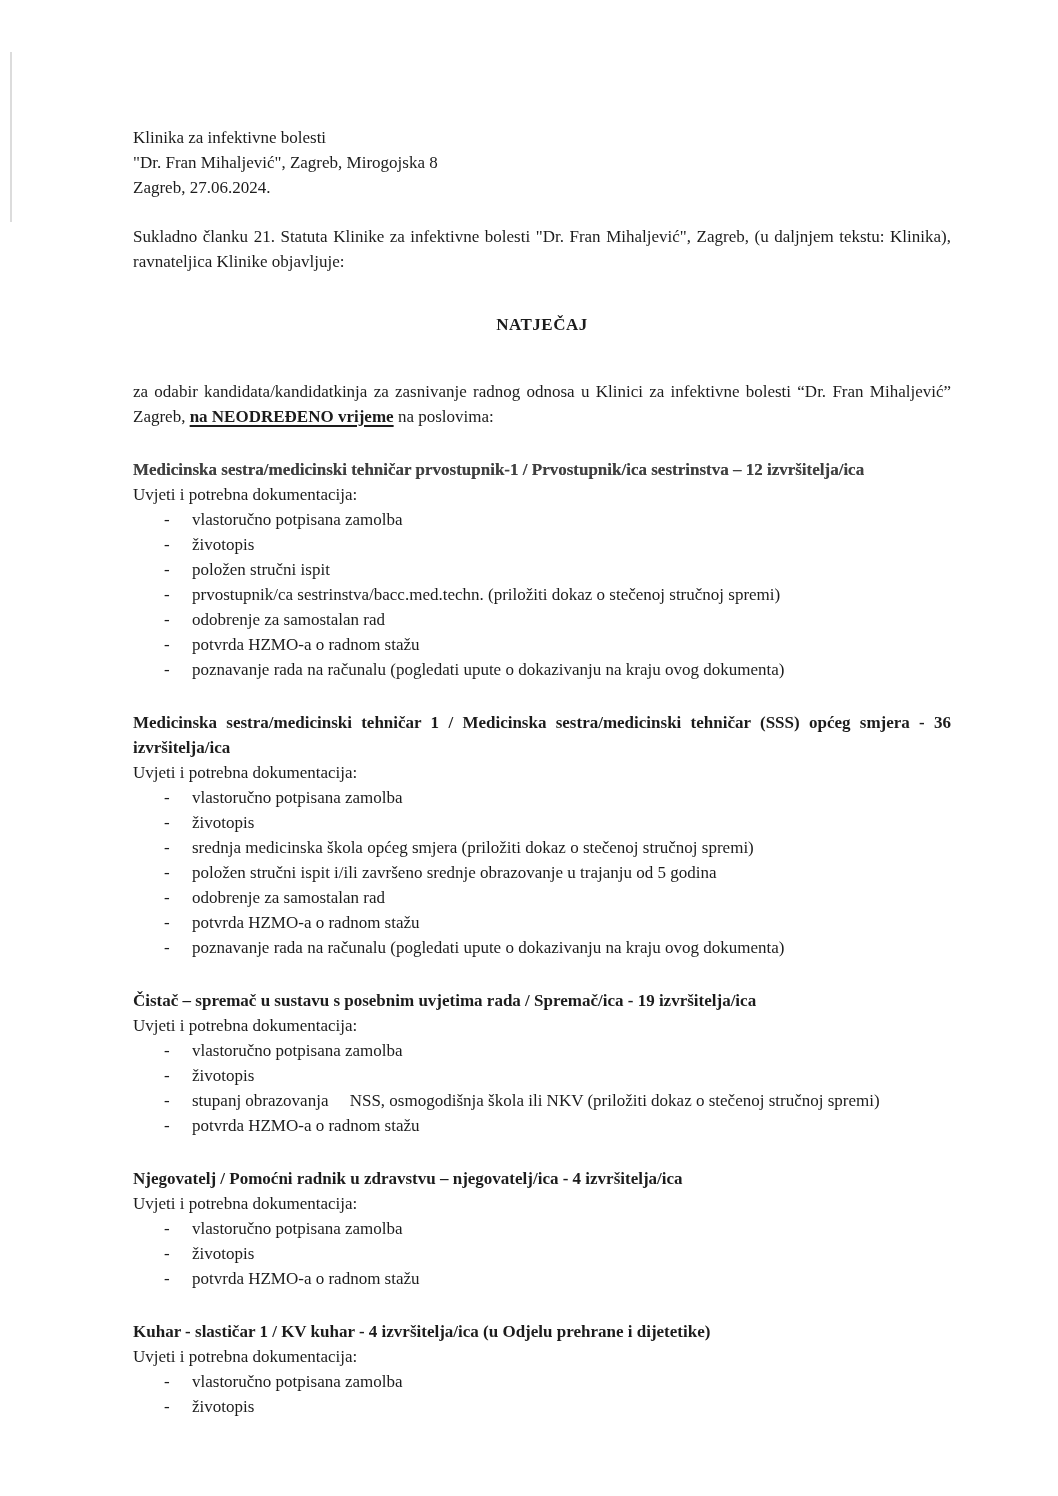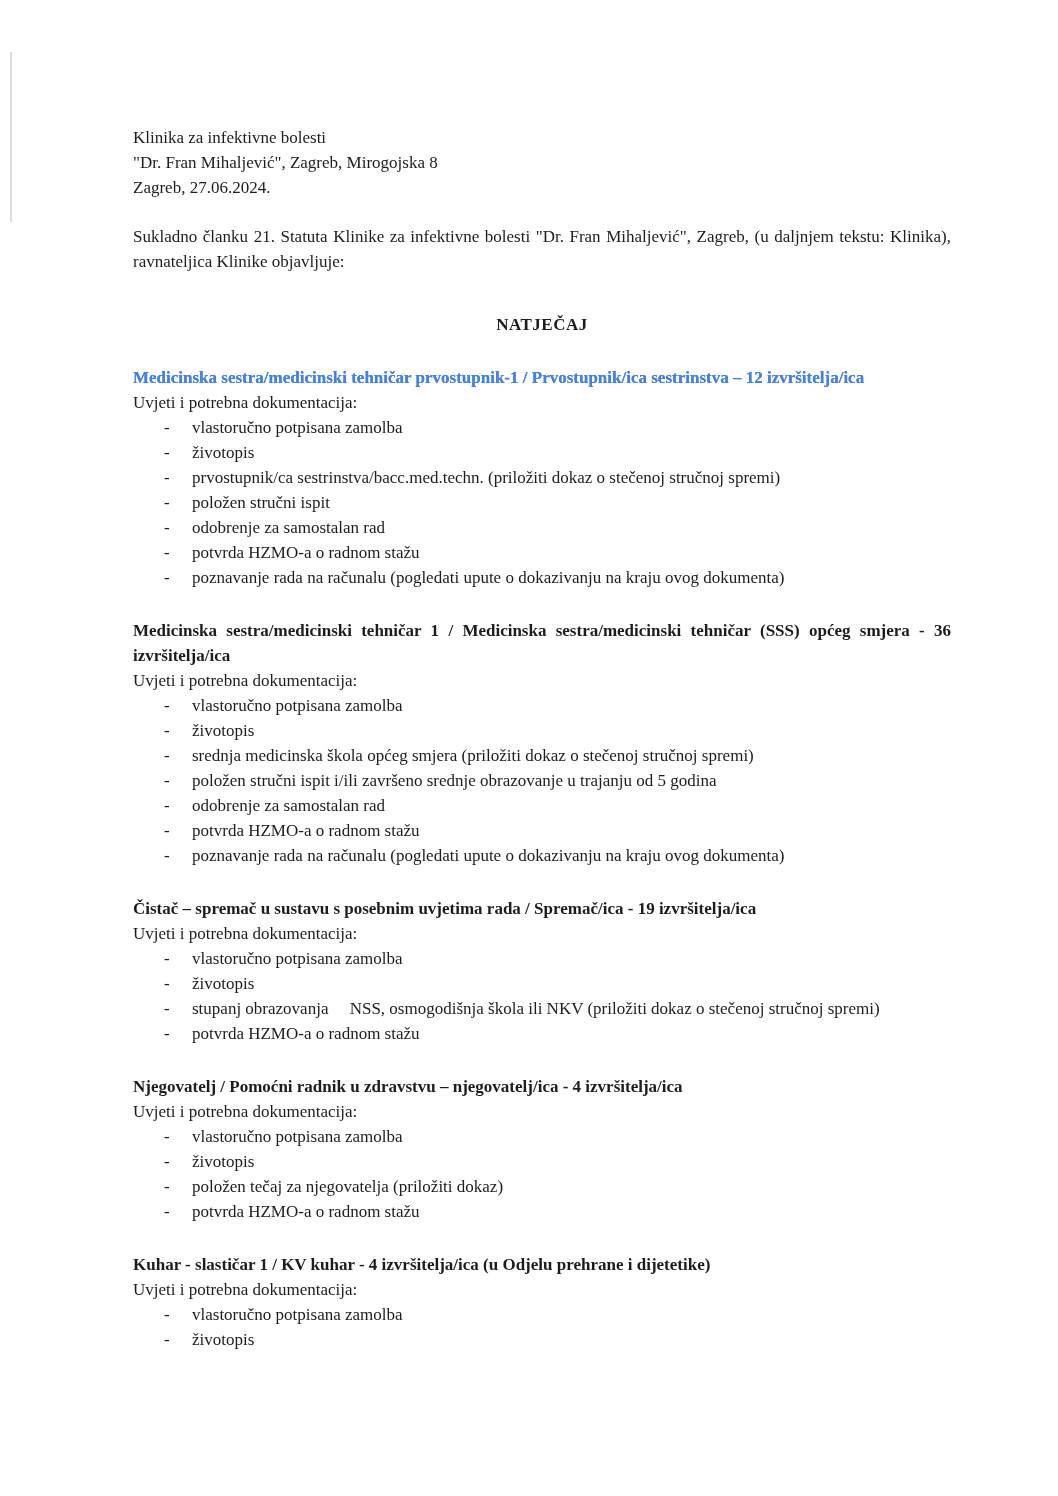--- a/index.html
+++ b/index.html
@@ -62,21 +62,21 @@
   }
   .job {
     margin: 28px 0 0 0;
   }
   .job-title {
     font-weight: bold;
     text-align: justify;
     margin: 0;
   }
   .job.faded .job-title {
-    color: #3b82f6;
+    color: #404040;
     text-shadow: 0 0 0.6px #7a7a7a;
   }
   .req-label {
     margin: 0;
   }
   ul.req-list {
     list-style: none;
     margin: 0;
     padding: 0;
   }
@@ -104,29 +104,30 @@
     <div class="header-block">
       <div>Klinika za infektivne bolesti</div>
       <div>"Dr. Fran Mihaljević", Zagreb, Mirogojska 8</div>
       <div>Zagreb, 27.06.2024.</div>
     </div>
 
     <p class="intro">Sukladno članku 21. Statuta Klinike za infektivne bolesti "Dr. Fran Mihaljević", Zagreb, (u daljnjem tekstu: Klinika), ravnateljica Klinike objavljuje:</p>
 
     <p class="doc-title">NATJEČAJ</p>
 
+    <p class="lead"><span>za odabir kandidata/kandidatkinja za zasnivanje radnog odnosa u Klinici za infektivne bolesti “Dr. Fran Mihaljević” Zagreb, </span><span class="emph">na NEODREĐENO vrijeme</span><span> na poslovima:</span></p>
 
     <div class="job faded">
       <p class="job-title">Medicinska sestra/medicinski tehničar prvostupnik-1 / Prvostupnik/ica sestrinstva – 12 izvršitelja/ica</p>
       <p class="req-label">Uvjeti i potrebna dokumentacija:</p>
       <ul class="req-list">
         <li>vlastoručno potpisana zamolba</li>
         <li>životopis</li>
+        <li>položen stručni ispit</li>
         <li>prvostupnik/ca sestrinstva/bacc.med.techn. (priložiti dokaz o stečenoj stručnoj spremi)</li>
-        <li>položen stručni ispit</li>
         <li>odobrenje za samostalan rad</li>
         <li>potvrda HZMO-a o radnom stažu</li>
         <li>poznavanje rada na računalu (pogledati upute o dokazivanju na kraju ovog dokumenta)</li>
       </ul>
     </div>
 
     <div class="job">
       <p class="job-title">Medicinska sestra/medicinski tehničar 1 / Medicinska sestra/medicinski tehničar (SSS) općeg smjera - 36 izvršitelja/ica</p>
       <p class="req-label">Uvjeti i potrebna dokumentacija:</p>
       <ul class="req-list">
@@ -150,21 +151,20 @@
         <li>potvrda HZMO-a o radnom stažu</li>
       </ul>
     </div>
 
     <div class="job">
       <p class="job-title">Njegovatelj / Pomoćni radnik u zdravstvu – njegovatelj/ica - 4 izvršitelja/ica</p>
       <p class="req-label">Uvjeti i potrebna dokumentacija:</p>
       <ul class="req-list">
         <li>vlastoručno potpisana zamolba</li>
         <li>životopis</li>
-        <li>položen tečaj za njegovatelja (priložiti dokaz)</li>
         <li>potvrda HZMO-a o radnom stažu</li>
       </ul>
     </div>
 
     <div class="job">
       <p class="job-title">Kuhar - slastičar 1 / KV kuhar - 4 izvršitelja/ica (u Odjelu prehrane i dijetetike)</p>
       <p class="req-label">Uvjeti i potrebna dokumentacija:</p>
       <ul class="req-list">
         <li>vlastoručno potpisana zamolba</li>
         <li>životopis</li>

